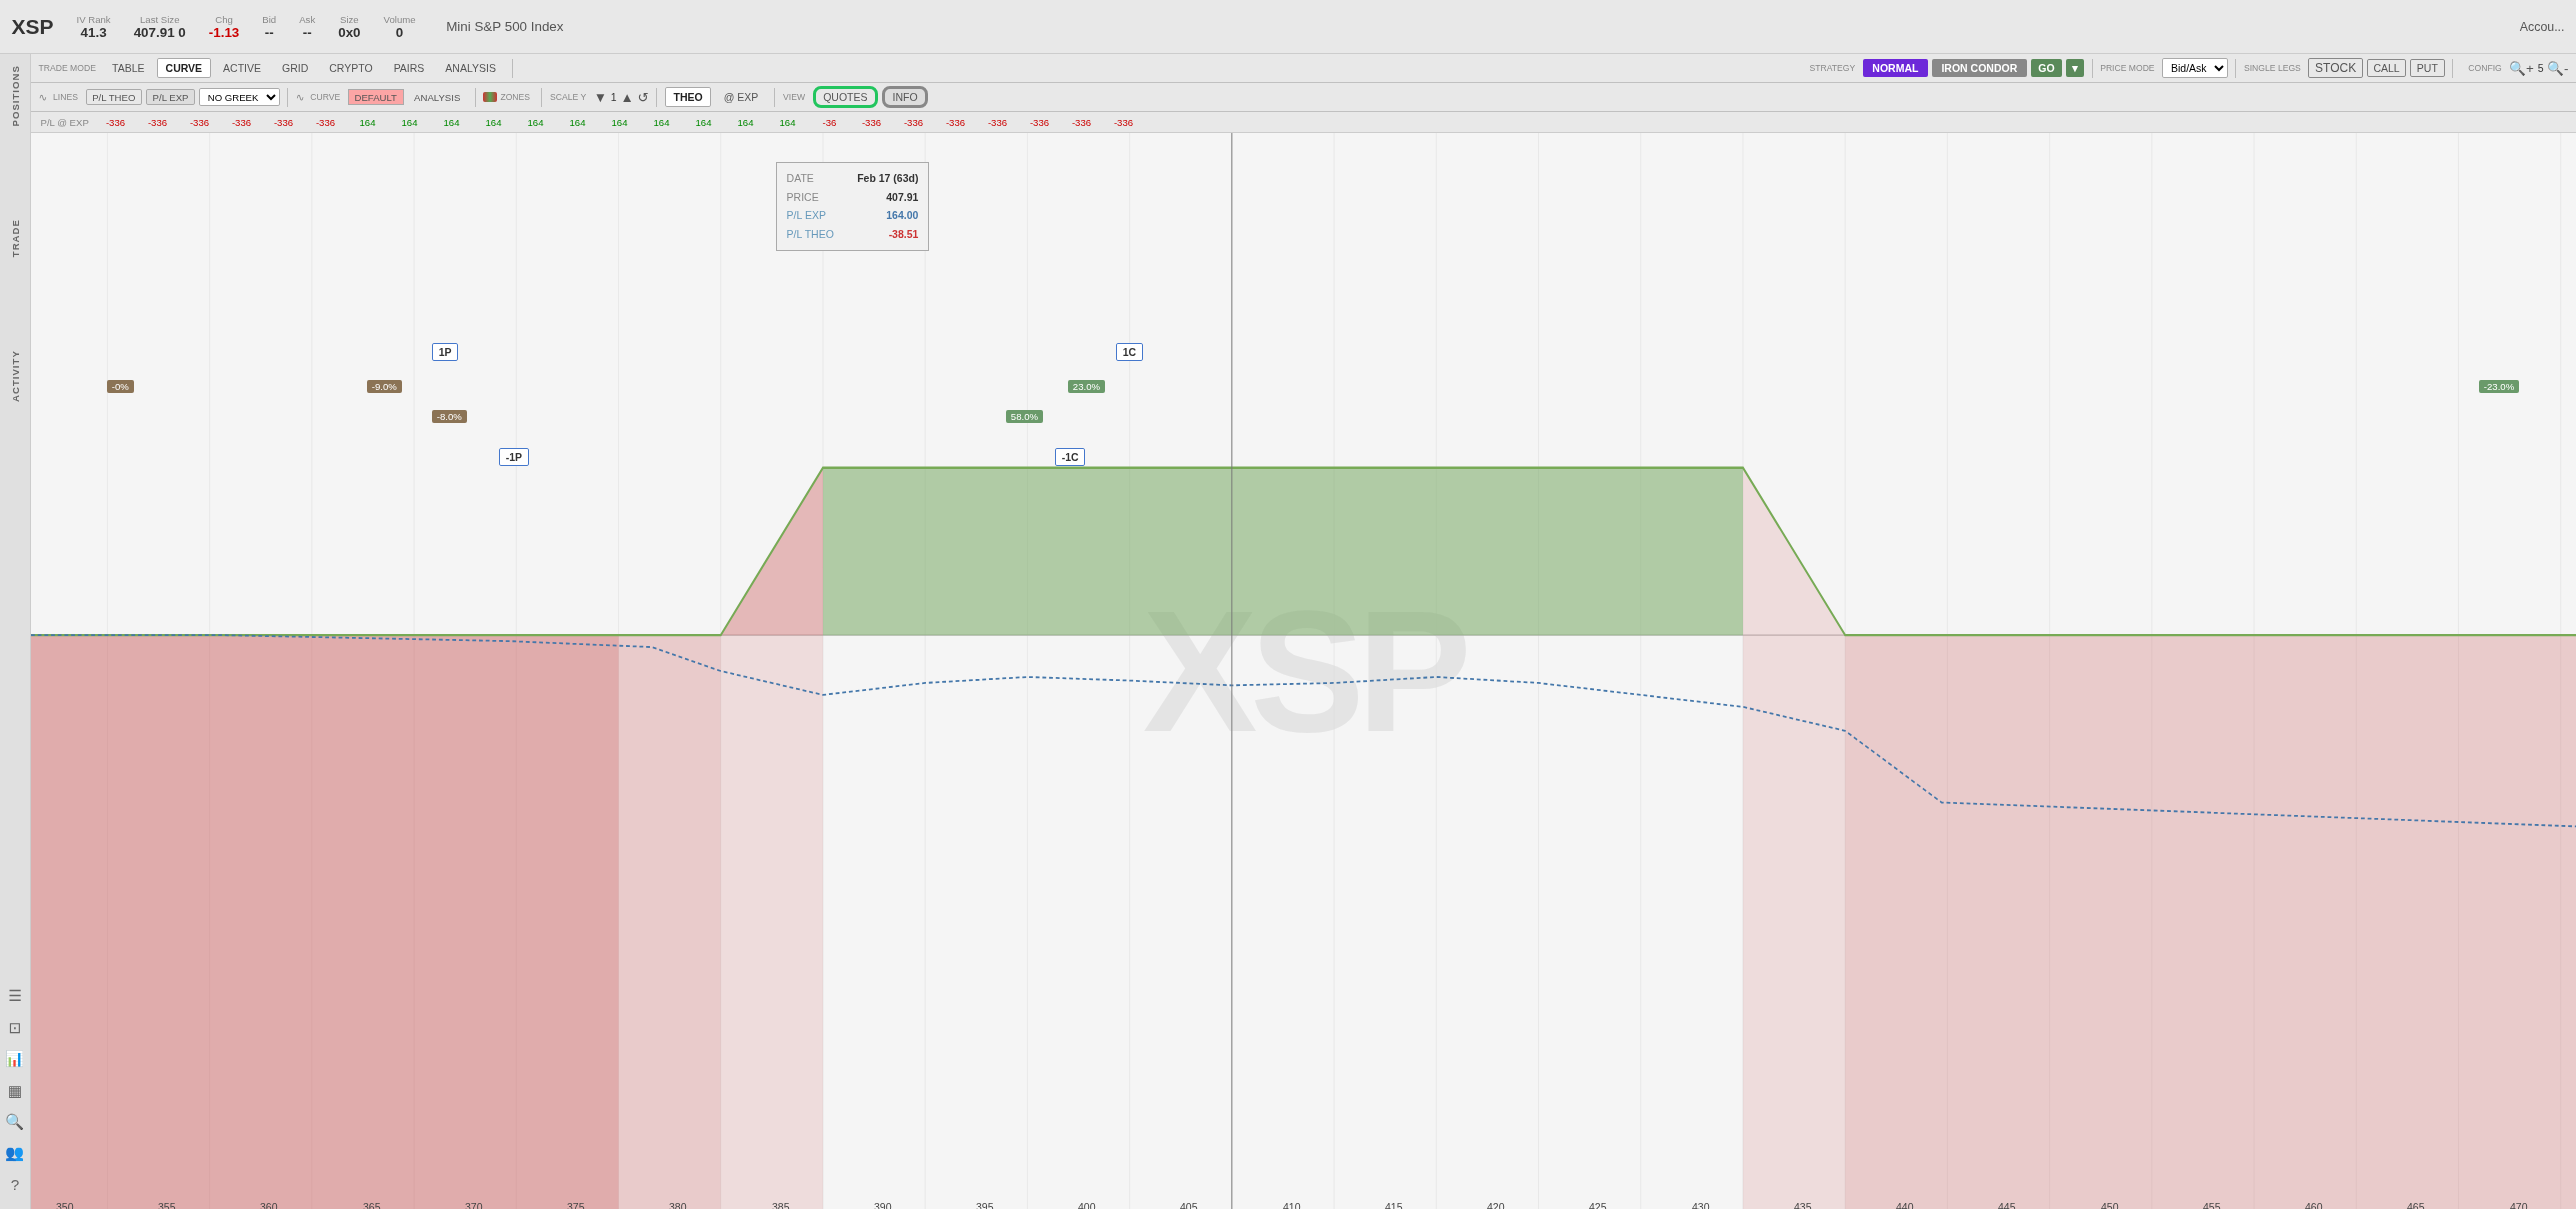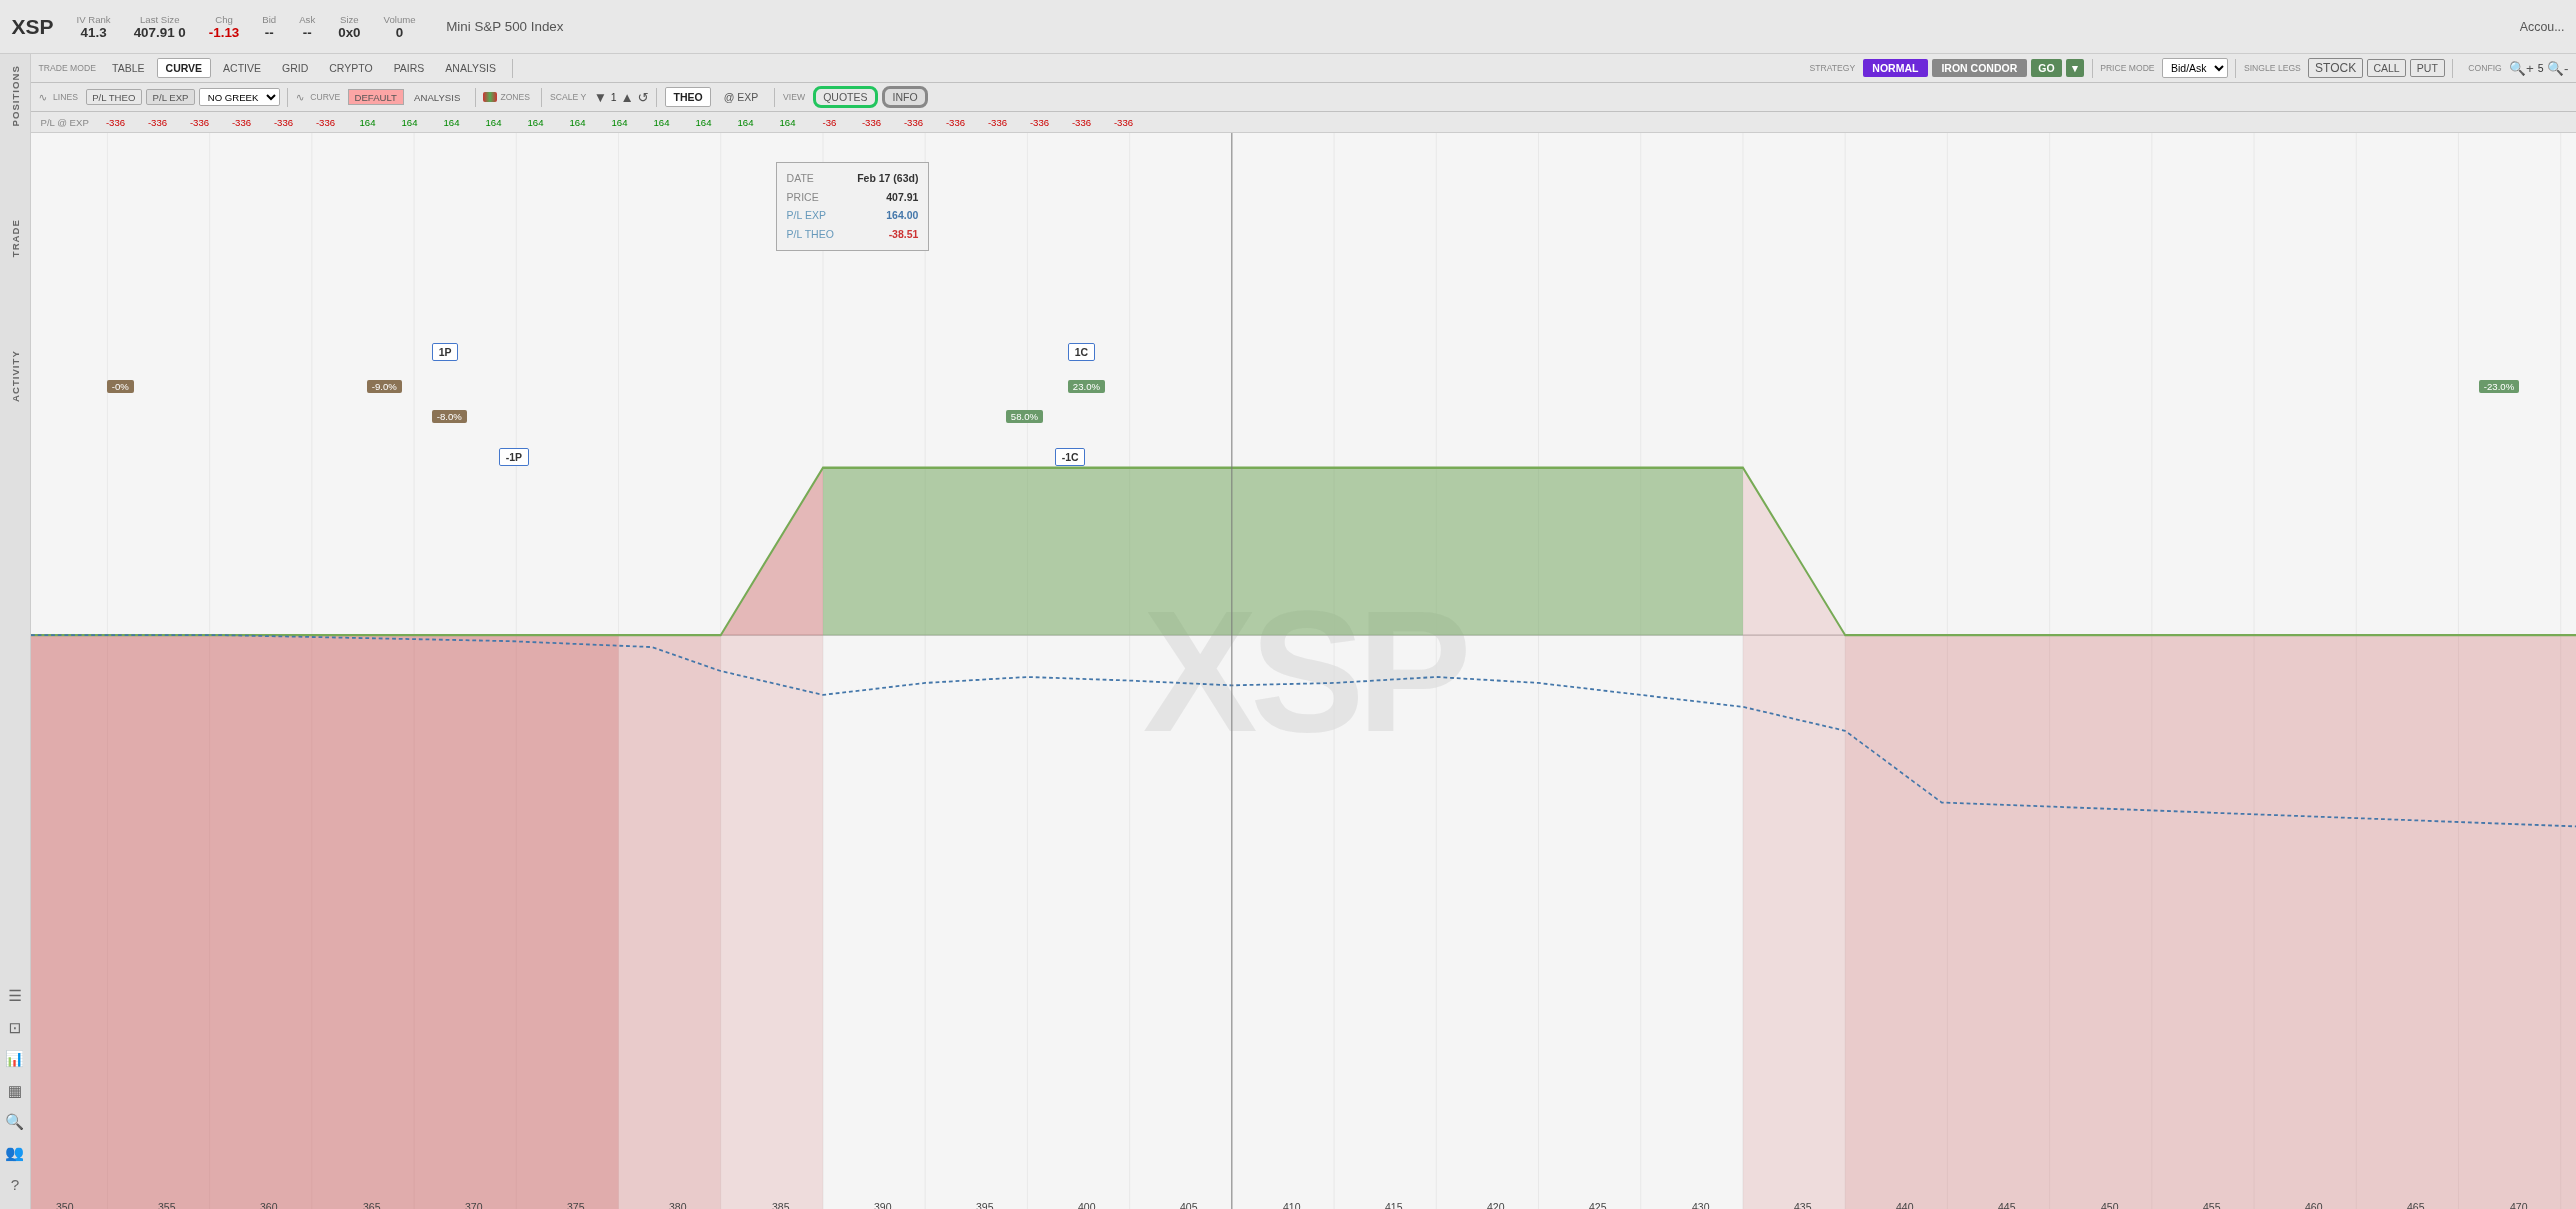--- a/index.html
+++ b/index.html
@@ -475,21 +475,21 @@
         <span class="tooltip-value blue">164.00</span>
       </div>
       <div class="tooltip-row">
         <span class="tooltip-label" style="color:#6699bb;">P/L THEO</span>
         <span class="tooltip-value red">-38.51</span>
       </div>
     </div>
 
     <div class="leg-label" style="left: 401px; top: 210px;">1P</div>
     <div class="leg-label" style="left: 468px; top: 315px;">-1P</div>
-    <div class="leg-label" style="left: 1037px; top: 210px;">1C</div>
+    <div class="leg-label" style="left: 1085px; top: 210px;">1C</div>
     <div class="leg-label" style="left: 1024px; top: 315px;">-1C</div>
 
     <div class="pct-badge" style="left: 76px; top: 247px;">-0%</div>
     <div class="pct-badge" style="left: 336px; top: 247px;">-9.0%</div>
     <div class="pct-badge" style="left: 401px; top: 277px;">-8.0%</div>
     <div class="pct-badge green" style="left: 1037px; top: 247px;">23.0%</div>
     <div class="pct-badge green" style="left: 975px; top: 277px;">58.0%</div>
 
     <div class="pct-badge green" style="right: 57px; top: 247px;">-23.0%</div>
 

